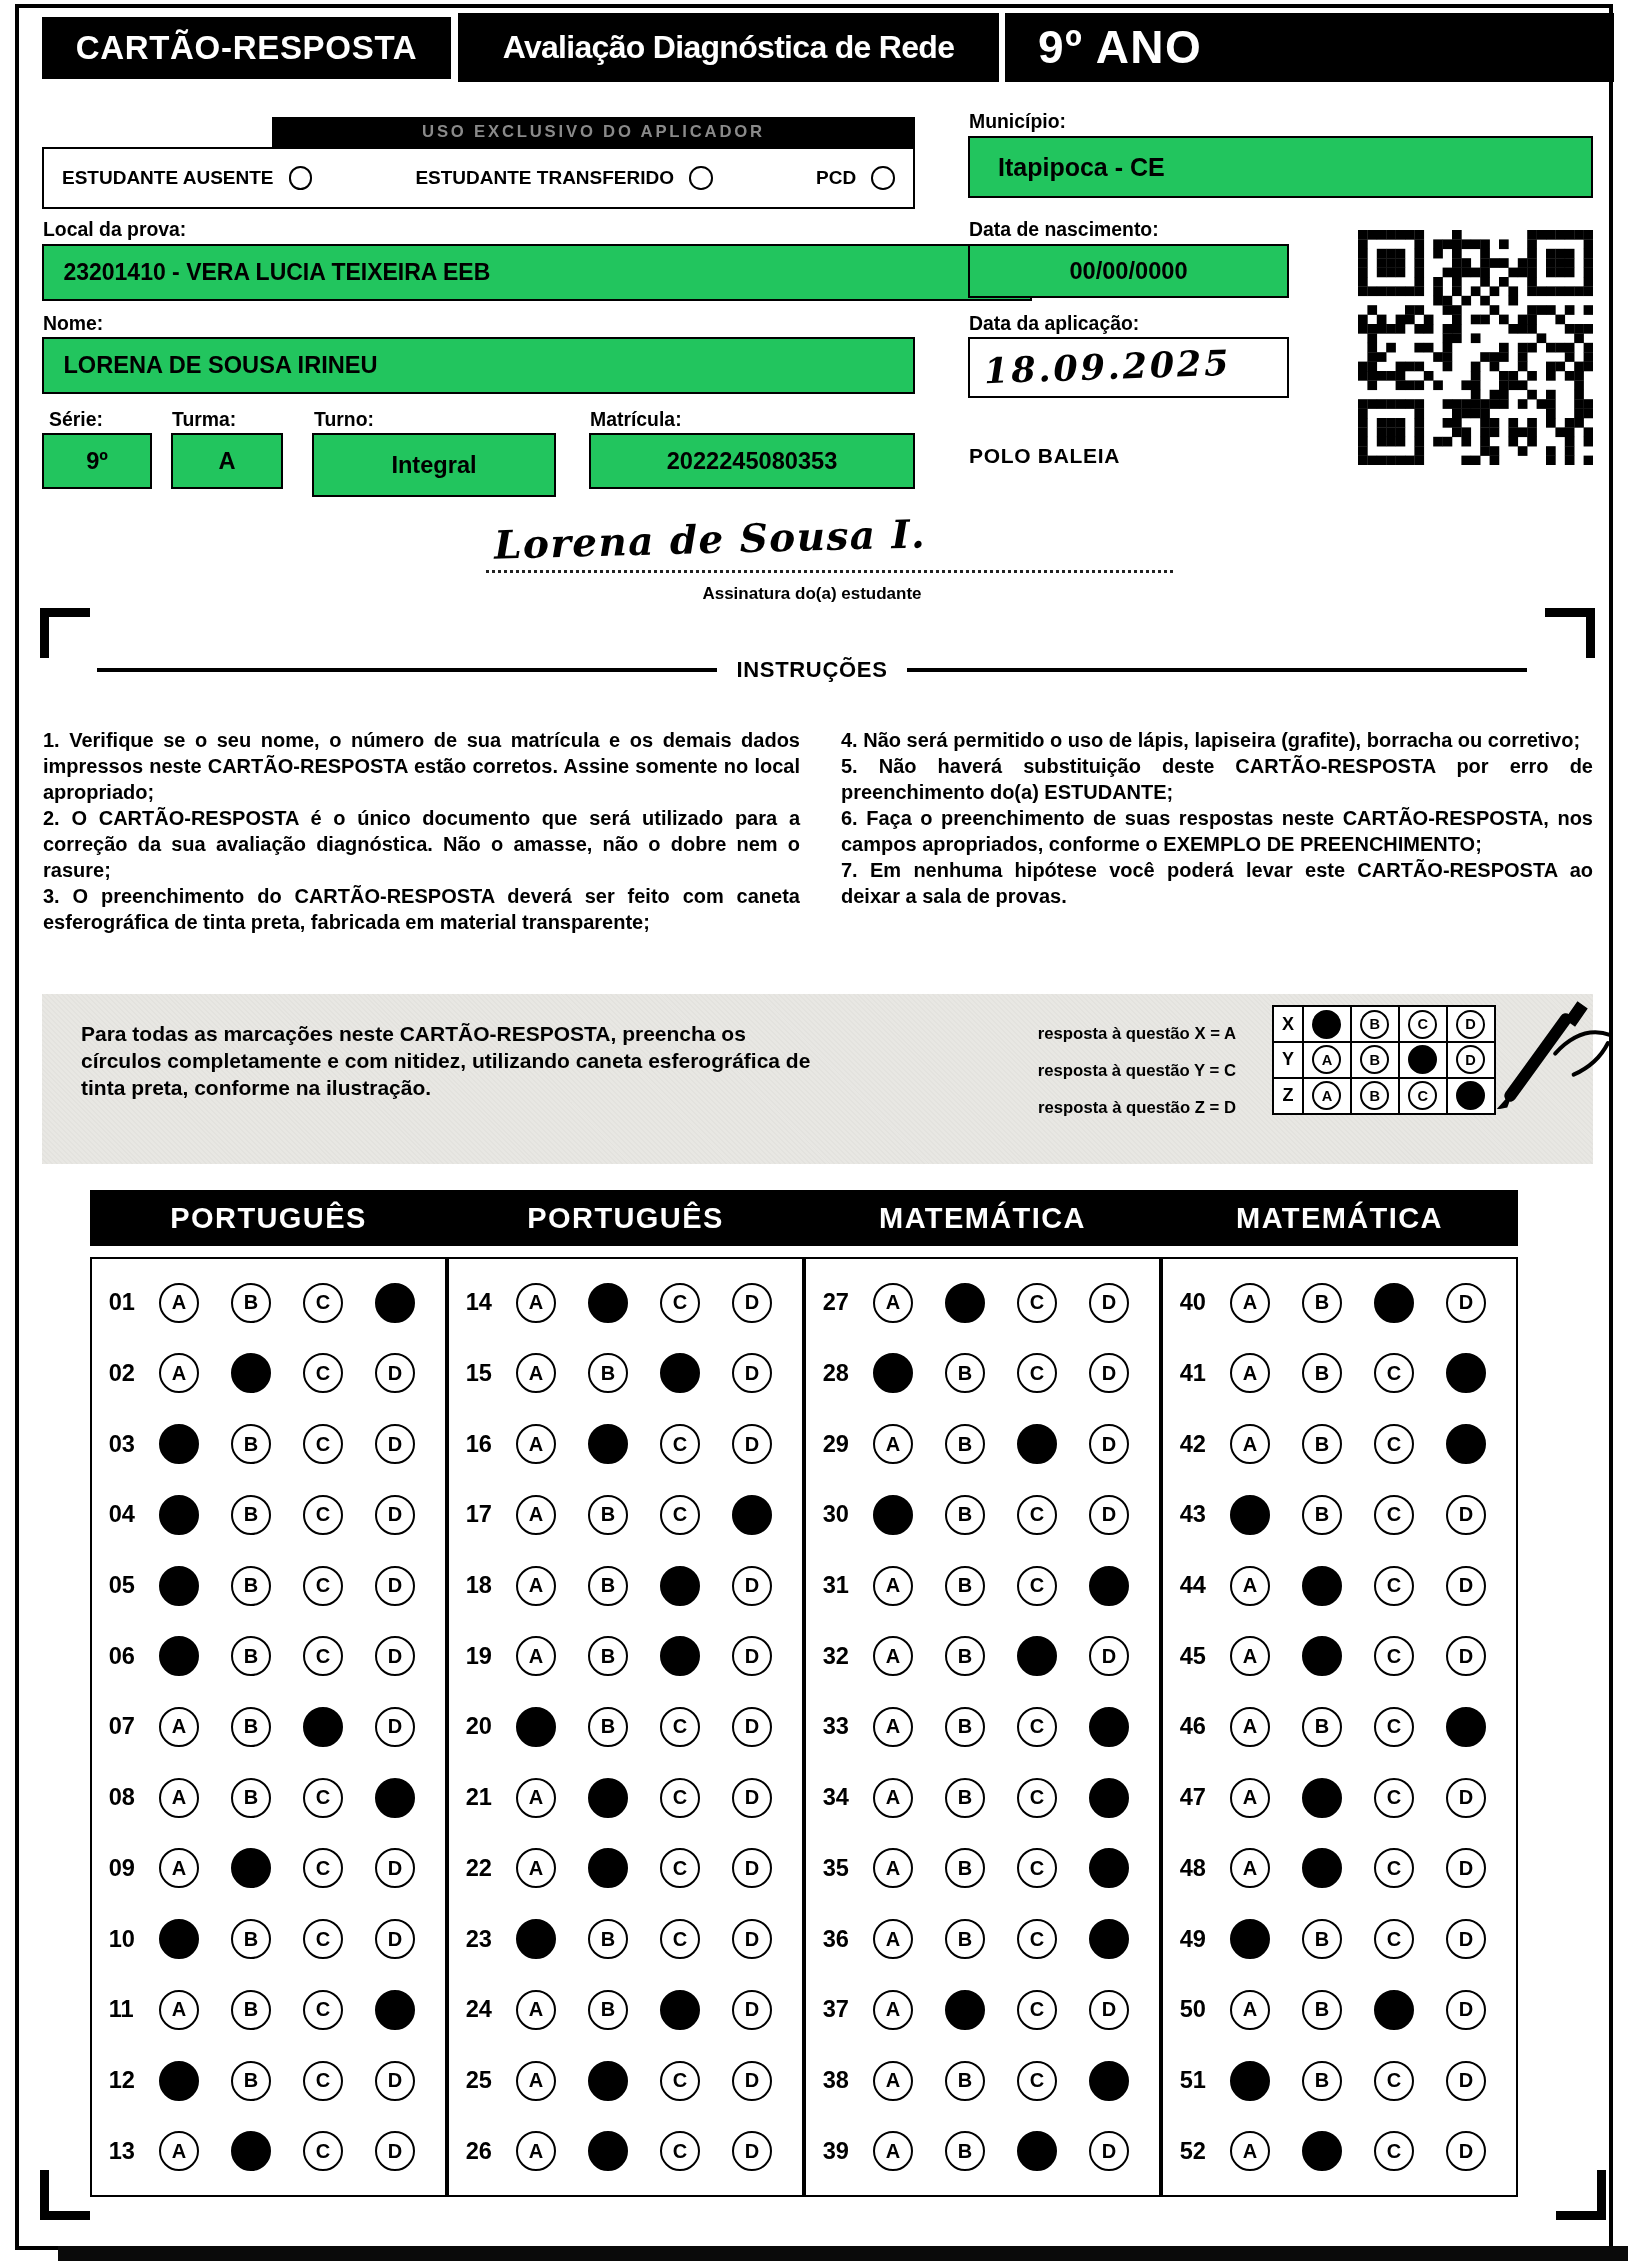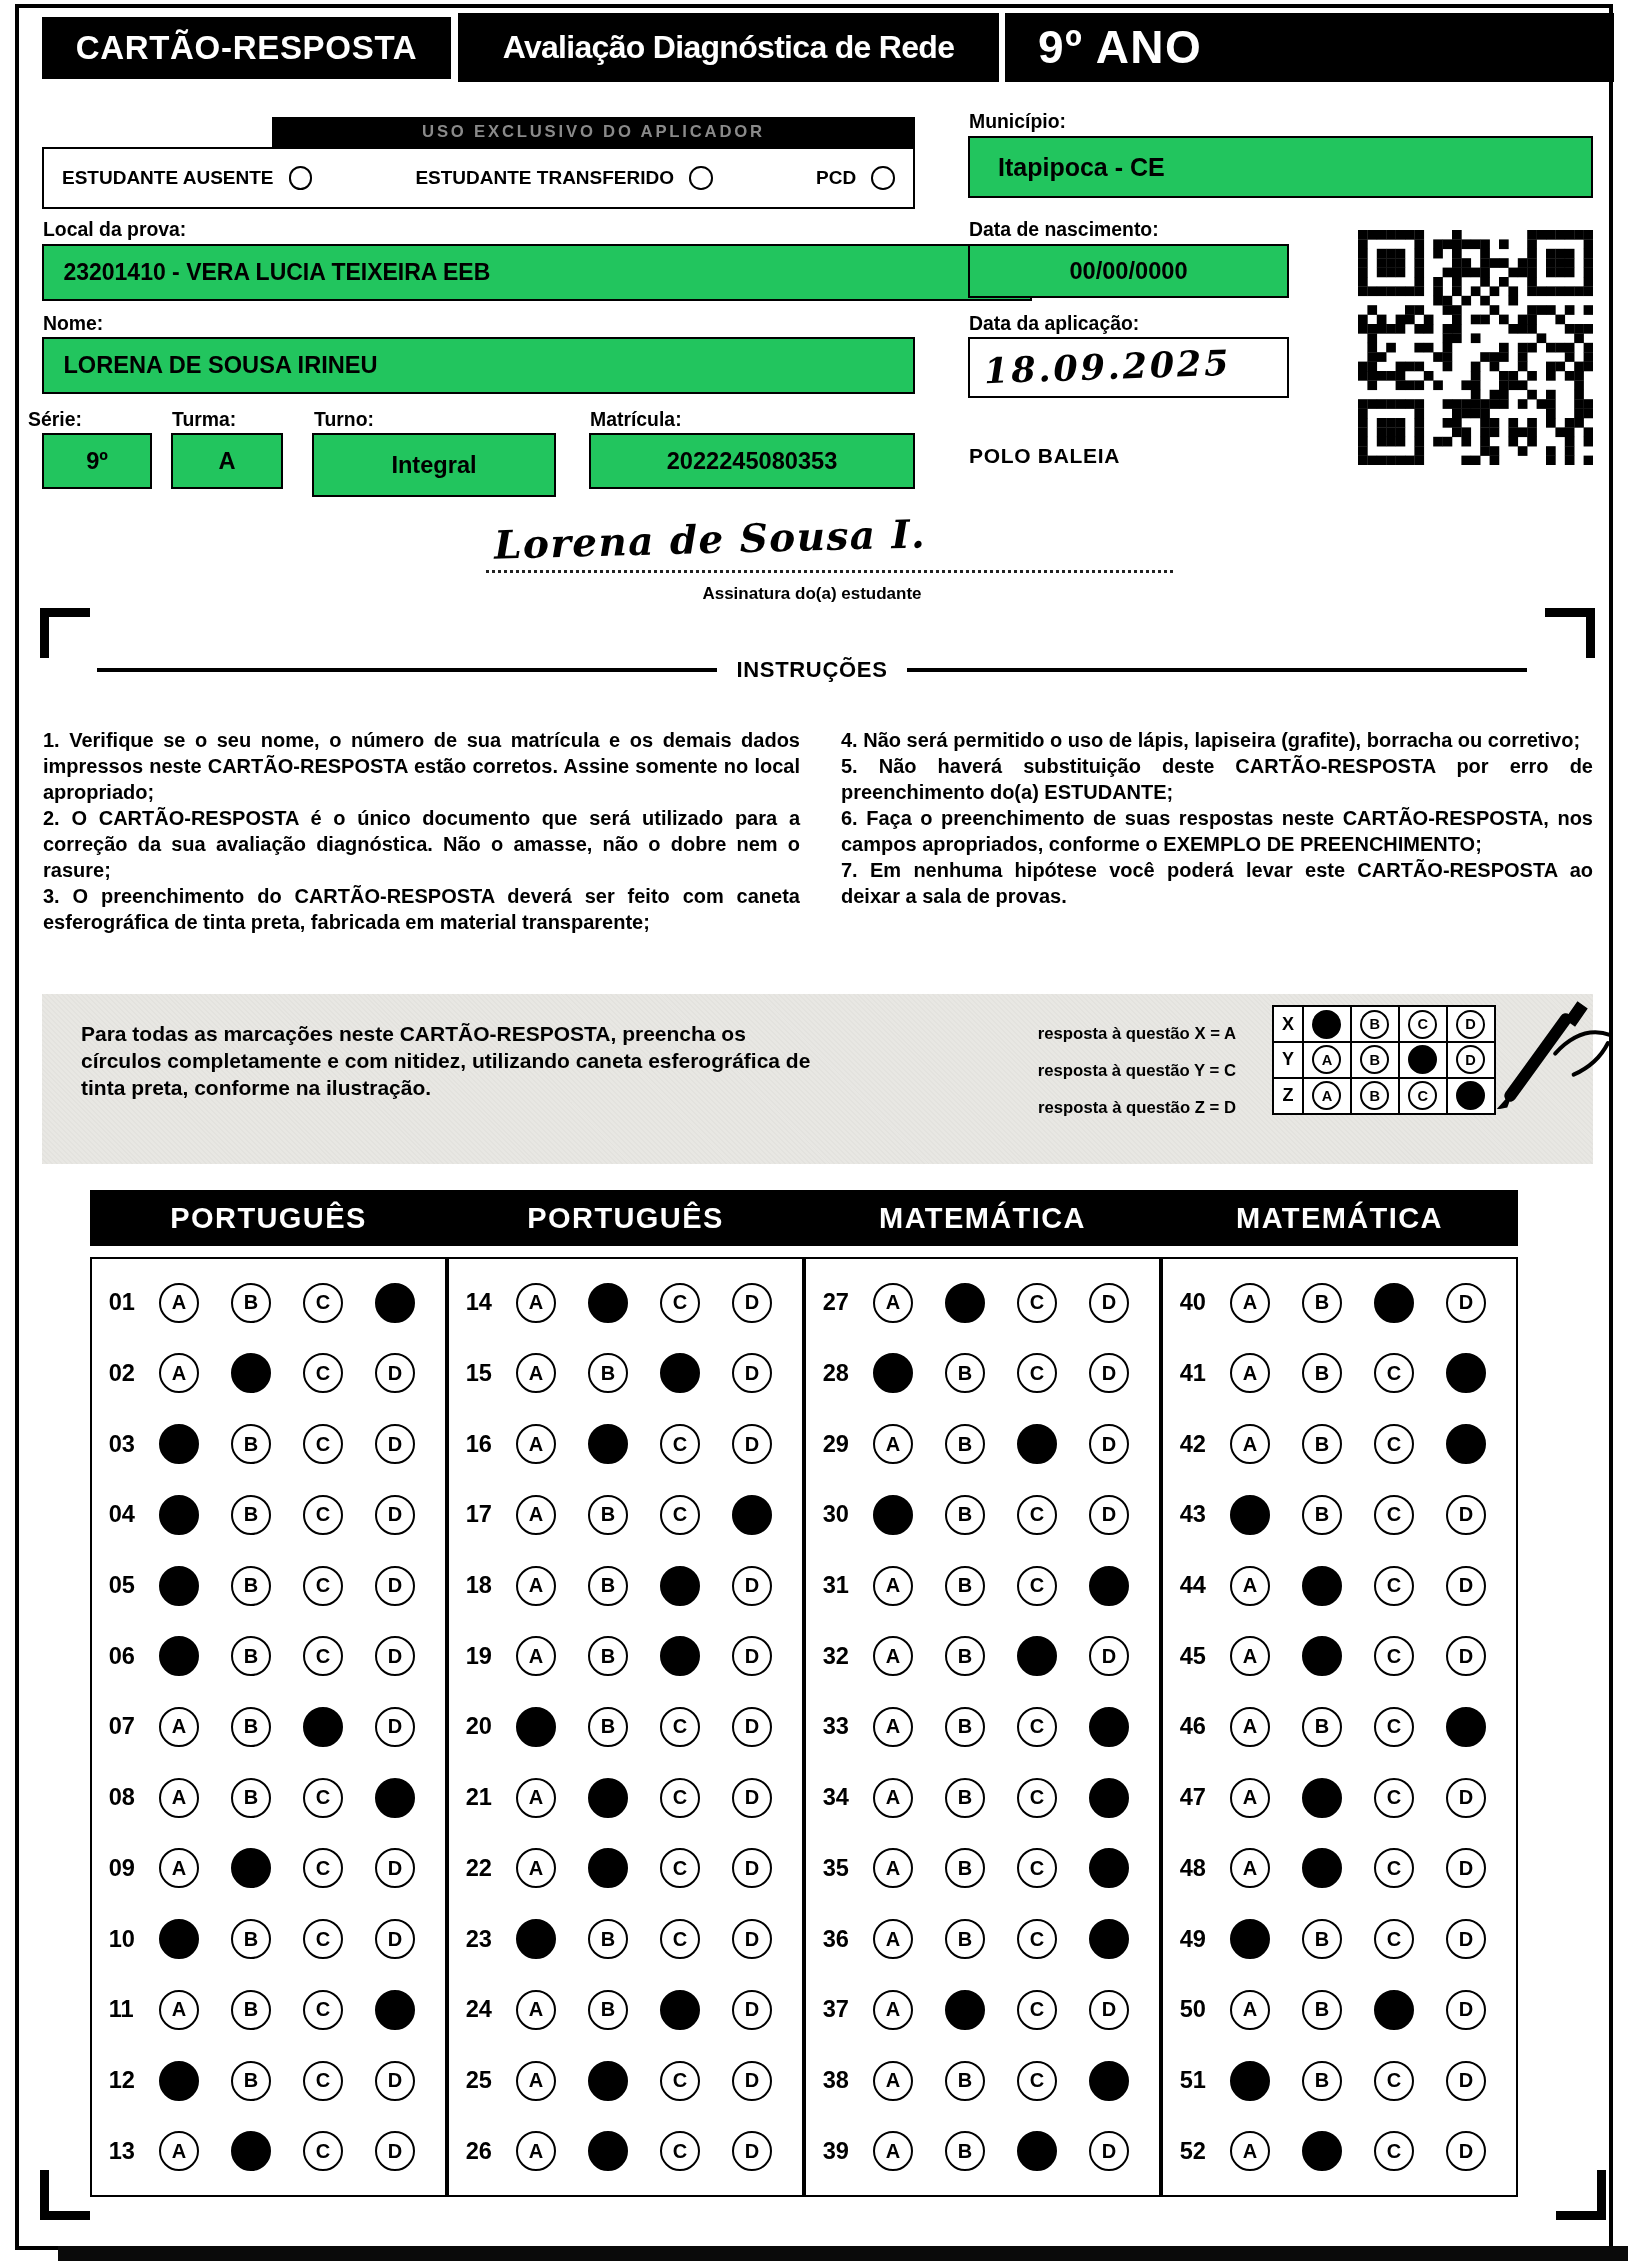--- a/index.html
+++ b/index.html
@@ -23,21 +23,21 @@
   .cb-circle { width: 23.6px; height: 23.6px; border: 2.8px solid #000; border-radius: 50%; background: #fff; }
 
   .field-label { font-size: 19.4px; font-weight: bold; }
   .fieldbox { border: 2.8px solid #000; display: flex; align-items: center; font-weight: bold; font-size: 23.6px; background: #22c55e; }
   .centered { justify-content: center; }
 
   #local-label      { left: 43px;   top: 218px; }
   #local-box        { left: 42px;   top: 244px; width: 990px; height: 57px; padding-left: 19.4px; font-size: 23px; }
   #nome-label       { left: 43px;   top: 312px; }
   #nome-box         { left: 42px;   top: 337px; width: 873px; height: 57px; padding-left: 19.4px; }
-  #serie-label      { left: 28px;   top: 408px; }
+  #serie-label      { left: 49px;   top: 408px; }
   #turma-label      { left: 172px;  top: 408px; }
   #turno-label      { left: 314px;  top: 408px; }
   #matricula-label  { left: 590px;  top: 408px; }
   #serie-box        { left: 42px;   top: 433px; width: 110px; height: 56px; }
   #turma-box        { left: 171px;  top: 433px; width: 112px; height: 56px; }
   #turno-box        { left: 312px;  top: 433px; width: 244px; height: 64px; }
   #matricula-box    { left: 589px;  top: 433px; width: 326px; height: 56px; }
 
   #municipio-label  { left: 969px; top: 110px; }
   #municipio-box    { left: 968px; top: 136px; width: 625px; height: 62px; padding-left: 28px; font-size: 25px; }

